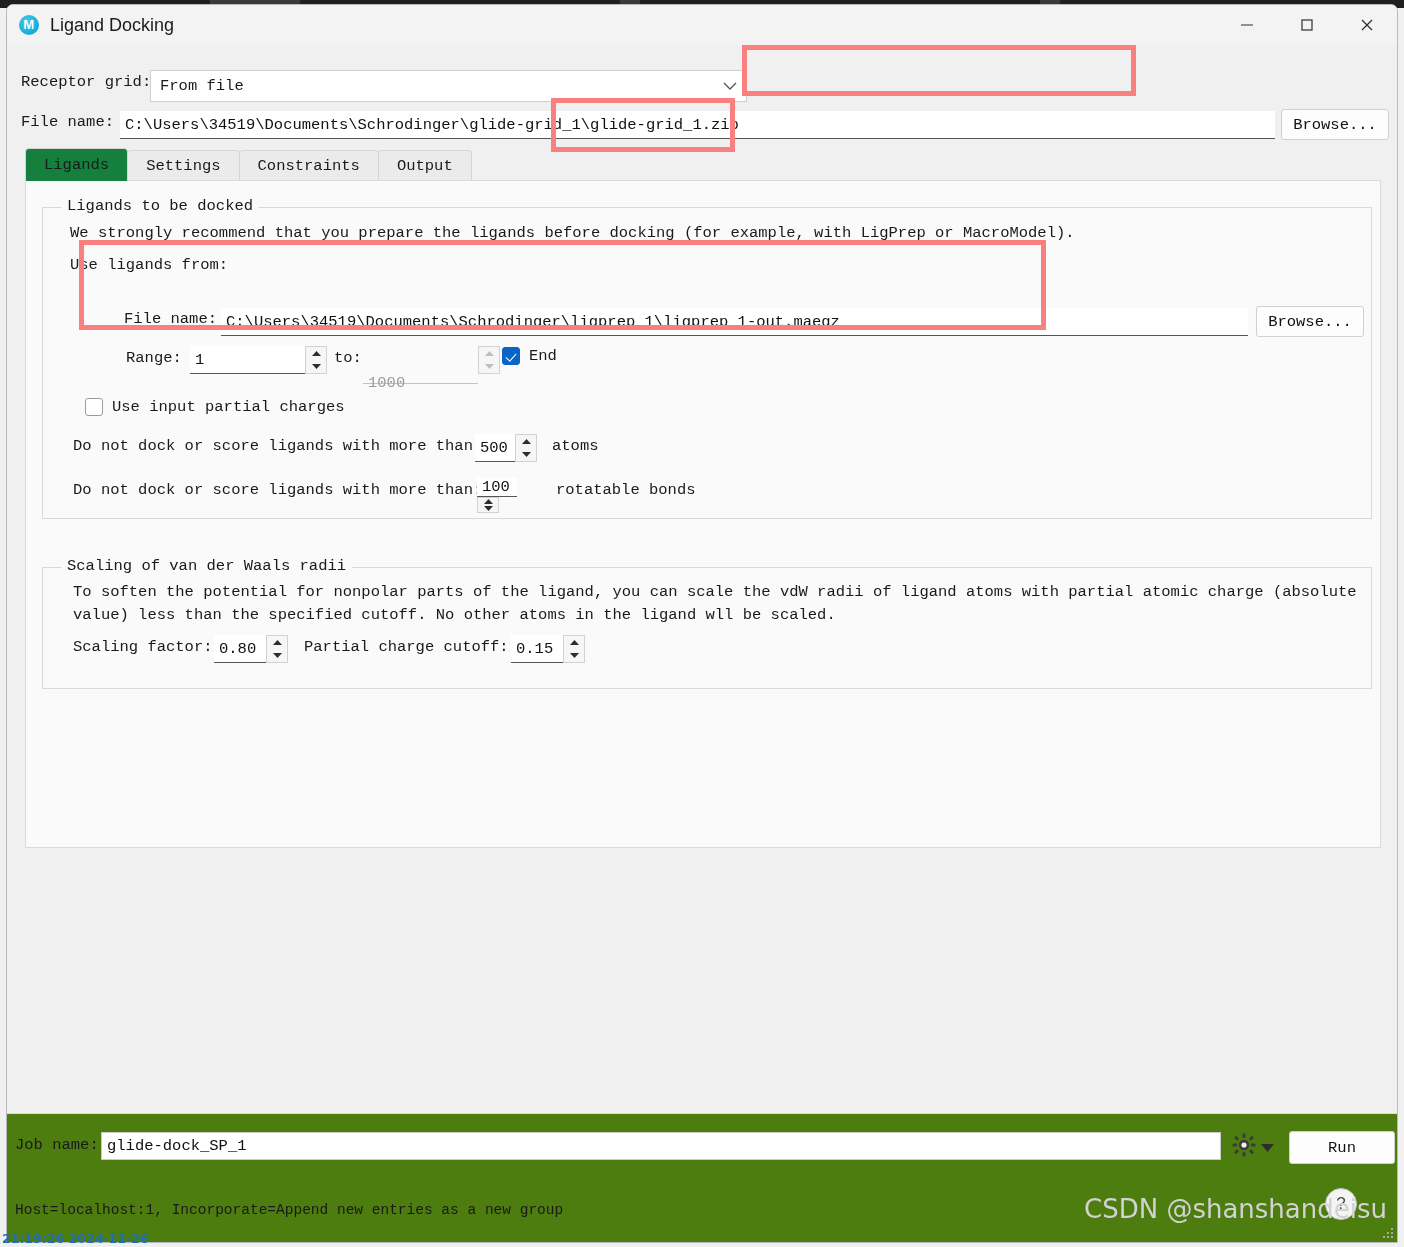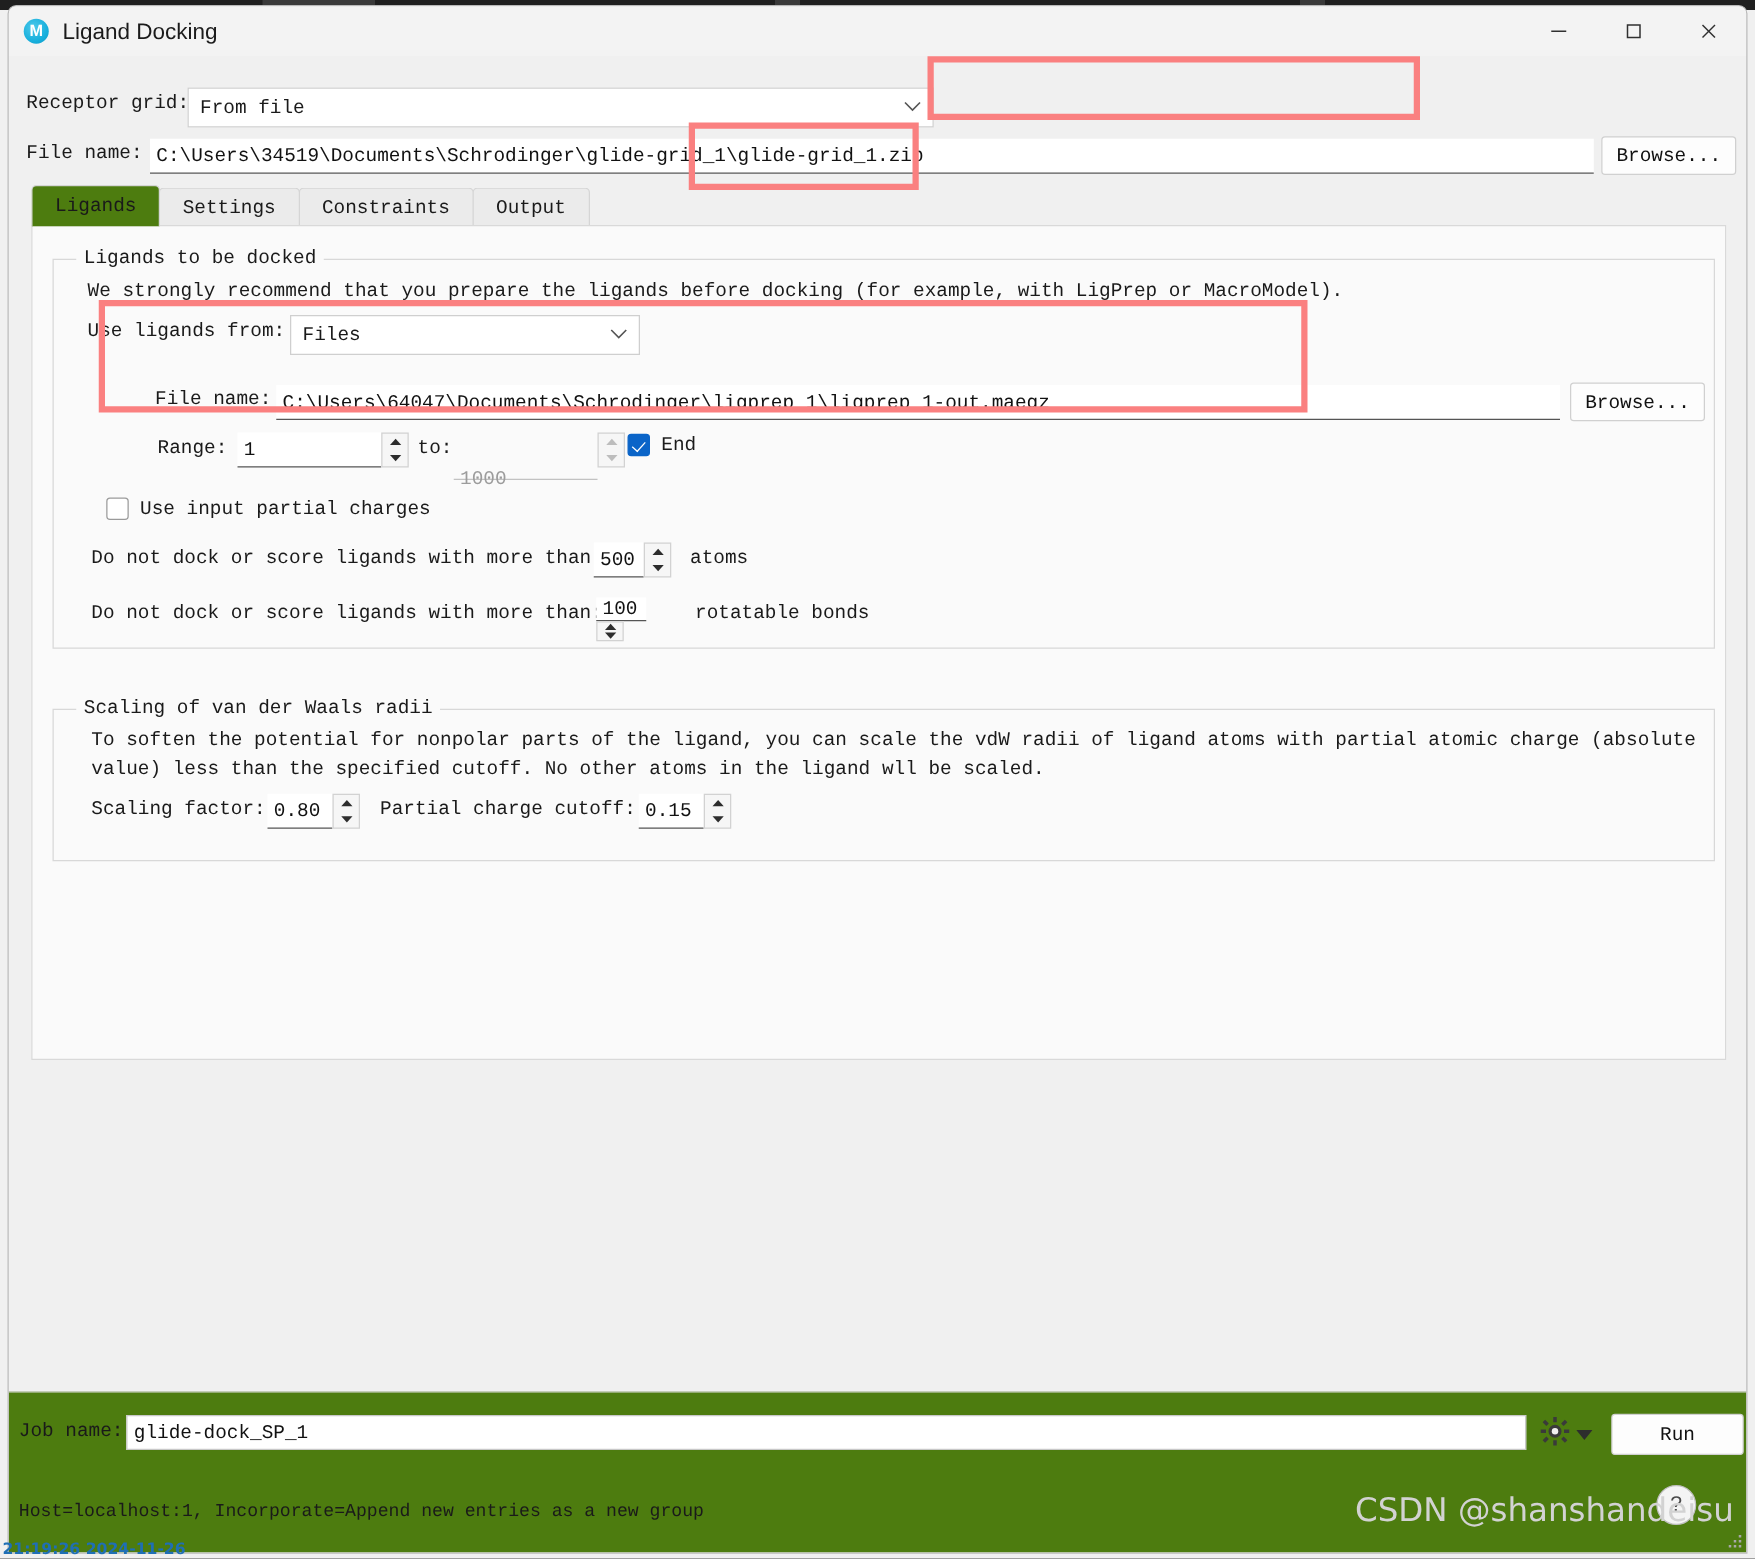--- a/index.html
+++ b/index.html
@@ -194,21 +194,21 @@
     font-size: 15.5px;
     color: #1a1a1a;
     background: #ebebeb;
     border: 1px solid #d5d5d5;
     border-bottom: none;
     border-radius: 4px 4px 0 0;
     margin-right: -1px;
     box-sizing: border-box;
   }
   .tab.active {
-    background: #4d7c0f;
+    background: #15803d;
     height: 33px;
     border-color: #d5d5d5;
     position: relative;
     z-index: 2;
   }
 
   .tabpanel {
     position: absolute;
     left: 18px; top: 135px;
     width: 1356px; height: 668px;
@@ -414,32 +414,24 @@
       </div>
 
       <div class="tabpanel">
 
         <div class="group" style="left:16px; top:26px; width:1330px; height:312px;">
           <span class="group-title">Ligands to be docked</span>
 
           <span class="mono" style="position:absolute; left:27px; top:16px; white-space:nowrap;">We strongly recommend that you prepare the ligands before docking (for example, with LigPrep or MacroModel).</span>
 
           <span class="lbl" style="position:absolute; left:27px; top:48px;">Use ligands from:</span>
-          <div class="combo" style="position:absolute; left:189px; top:44px; width:280px;">
-            <span class="combo-text">Files</span>
-            <span class="chev">
-              <svg width="14" height="9" viewBox="0 0 14 9">
-                  <polyline points="1,1 7,7 13,1" fill="none" stroke="#555" stroke-width="1.3"></polyline>
-                </svg>
-            </span>
-          </div>
 
           <span class="lbl" style="position:absolute; left:81px; top:102px;">File name:</span>
           <div class="lineedit" style="position:absolute; left:178px; top:100px; width:1027px;">
-            <span class="val">C:\Users\64047\Documents\Schrodinger\ligprep_1\ligprep_1-out.maegz</span>
+            <span class="val">C:\Users\34519\Documents\Schrodinger\ligprep_1\ligprep_1-out.maegz</span>
           </div>
           <div class="pushbtn" style="position:absolute; left:1213px; top:98px; width:108px;">Browse...</div>
 
           <span class="lbl" style="position:absolute; left:83px; top:141px;">Range:</span>
           <div class="spin" style="position:absolute; left:147px; top:138px;">
             <div class="sval" style="width:115px;">1</div>
             <div class="sbtns">
               <div class="sbtn">
                   <svg width="11" height="7" viewBox="0 0 11 7">
                     <polygon points="5.5,1 10,6 1,6" fill="#2d2d2d"></polygon>

